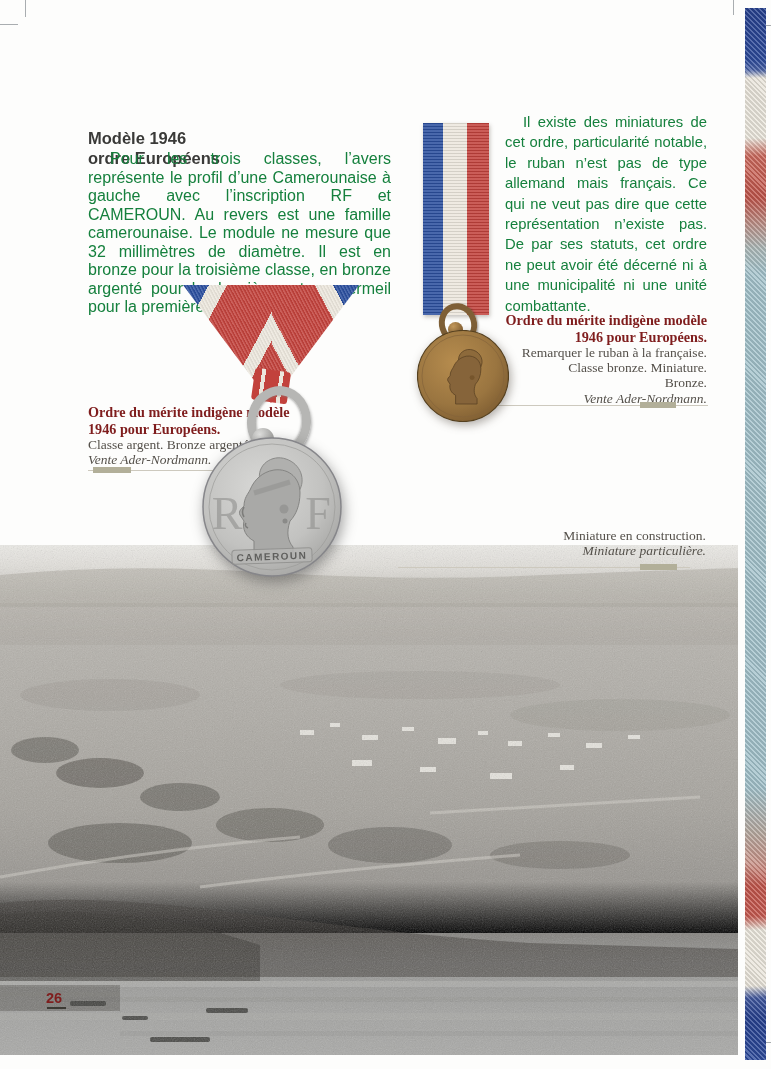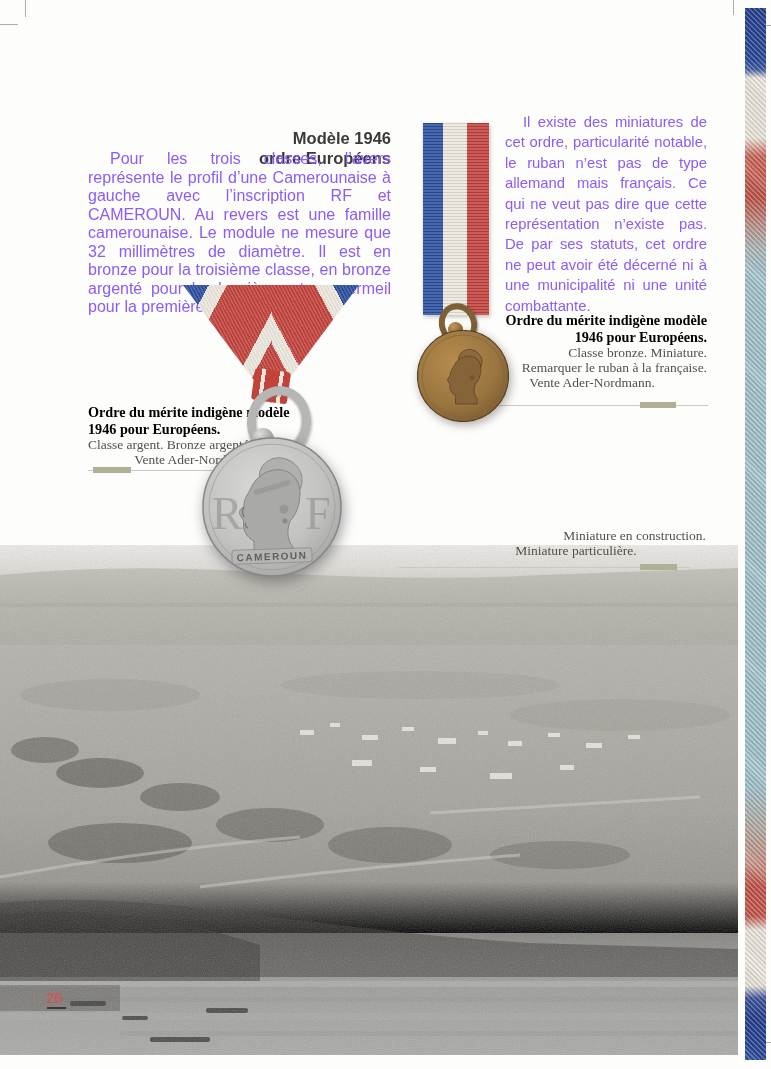--- a/index.html
+++ b/index.html
@@ -1,31 +1,31 @@
 <!DOCTYPE html>
 <html><head>
 <meta charset="utf-8">
 <style>
   html,body{margin:0;padding:0;background:#ffffff;}
   .page{position:relative;width:771px;height:1069px;background:#fdfdfc;overflow:hidden;
         font-family:"Liberation Sans",sans-serif;}
   
   .crop{position:absolute;background:#a9adb0;}
   
-  .article-title{position:absolute;left:88px;top:114px;width:303px;text-align:right;
+  .article-title{position:absolute;left:88px;top:114px;width:303px;text-align:left;
      font-weight:bold;font-size:16.5px;line-height:20px;color:#3a3a38;}
   .article-title span{display:block;}
-  .body-par{position:absolute;text-align:justify;color:#8b5cf6;margin:0;}
+  .body-par{position:absolute;text-align:justify;color:#15803d;margin:0;}
   .par-left{left:88px;top:150px;width:303px;font-size:16px;line-height:18.5px;text-indent:22px;}
   .par-right{left:505px;top:112px;width:202px;font-size:14.8px;line-height:20.4px;text-indent:18px;}
   
   .caption{position:absolute;font-family:"Liberation Serif",serif;color:#54504a;font-size:13.5px;line-height:15.2px;}
-  .caption .cap-bold{font-weight:bold;color:#000000;font-size:14.2px;line-height:16.5px;display:block;}
+  .caption .cap-bold{font-weight:bold;color:#7f1d1d;font-size:14.2px;line-height:16.5px;display:block;}
   .caption .cap-line{display:block;}
-  .caption .cap-italic{display:block;text-align:center;}
+  .caption .cap-italic{font-style:italic;display:block;}
   .cap-left{left:88px;top:404px;width:218px;text-align:left;}
   .cap-right{right:64px;top:312px;width:230px;text-align:right;}
   .cap-photo{right:65px;top:528px;width:260px;text-align:right;}
   .rule{position:absolute;height:1px;background:#cdc9be;}
   .rule-block{position:absolute;height:6px;background:#b2af99;}
   
   .edge-ribbon{position:absolute;left:745px;top:8px;width:21px;height:1052px;
     background:
       repeating-linear-gradient(45deg, rgba(255,255,255,.22) 0 1.5px, rgba(0,0,0,.10) 1.5px 3.5px),
       linear-gradient(180deg,
@@ -33,21 +33,21 @@
         #e9e4da 70px,#ece8de 130px,
         #cc6a5d 148px,#c0554b 190px,
         #bd8f86 215px,#aebab9 240px,
         #a4c3cc 265px,#a3c2cb 780px,
         #b8aaa0 825px,#c89287 855px,
         #c2564c 878px,#c65a50 908px,
         #ece8de 922px,#e9e4da 978px,
         #42599f 990px,#27418f 1010px,#2d4b9c 1052px);}
   
   .photo{position:absolute;left:0;top:545px;width:738px;height:510px;}
-  .page-number{position:absolute;left:46px;top:990px;font-weight:normal;font-size:14.5px;color:#ef4444;z-index:9;}
+  .page-number{position:absolute;left:46px;top:990px;font-weight:bold;font-size:14.5px;color:#7f1d1d;z-index:9;}
   .page-number::after{content:"";display:block;width:19px;height:2px;background:#3c3a34;margin-top:1px;margin-left:1px;}
   
   .tri-ribbon{position:absolute;left:183px;top:285px;width:176px;height:118px;z-index:4;
     -webkit-clip-path:polygon(0 0,100% 0,50% 100%);clip-path:polygon(0 0,100% 0,50% 100%);
     background:
       repeating-linear-gradient(62deg, rgba(255,255,255,.16) 0 1px, rgba(0,0,0,.05) 2px 3px),
       linear-gradient(118deg, #2b4f9e 0 17%, #ece7dd 17% 29%, #c2423c 29% 68%, #ece7dd 68% 78%, #c2423c 78% 100%) left/50.5% 100% no-repeat,
       linear-gradient(-118deg, #2b4f9e 0 17%, #ece7dd 17% 29%, #c2423c 29% 68%, #ece7dd 68% 78%, #c2423c 78% 100%) right/50.5% 100% no-repeat;
     filter:drop-shadow(3px 4px 5px rgba(80,70,60,.35));}
   .tri-fold{position:absolute;left:253px;top:370px;width:36px;height:32px;z-index:5;transform:rotate(8deg);
@@ -228,22 +228,23 @@
   <figcaption class="caption cap-left">
     <span class="cap-bold">Ordre du mérite indigène modèle 1946 pour Européens.</span>
     <span class="cap-line">Classe argent. Bronze argenté.</span>
     <span class="cap-italic">Vente Ader-Nordmann.</span>
   </figcaption>
   <div class="rule" style="left:88px;top:470px;width:196px;"></div>
   <div class="rule-block" style="left:93px;top:467px;width:38px;"></div>
 
   <figcaption class="caption cap-right">
     <span class="cap-bold">Ordre du mérite indigène modèle 1946 pour Européens.</span>
+    <span class="cap-line">Remarquer le ruban à la française.</span>
     <span class="cap-line">Classe bronze. Miniature.</span>
-    <span class="cap-line">Remarquer le ruban à la française.</span>
+    <span class="cap-line">Bronze.</span>
     <span class="cap-italic">Vente Ader-Nordmann.</span>
   </figcaption>
   <div class="rule" style="left:455px;top:405px;width:253px;z-index:5;"></div>
   <div class="rule-block" style="left:640px;top:402px;width:36px;z-index:5;"></div>
 
   <figcaption class="caption cap-photo">
     <span class="cap-line">Miniature en construction.</span>
     <span class="cap-italic">Miniature particulière.</span>
   </figcaption>
   <div class="rule" style="left:398px;top:567px;width:292px;"></div>

